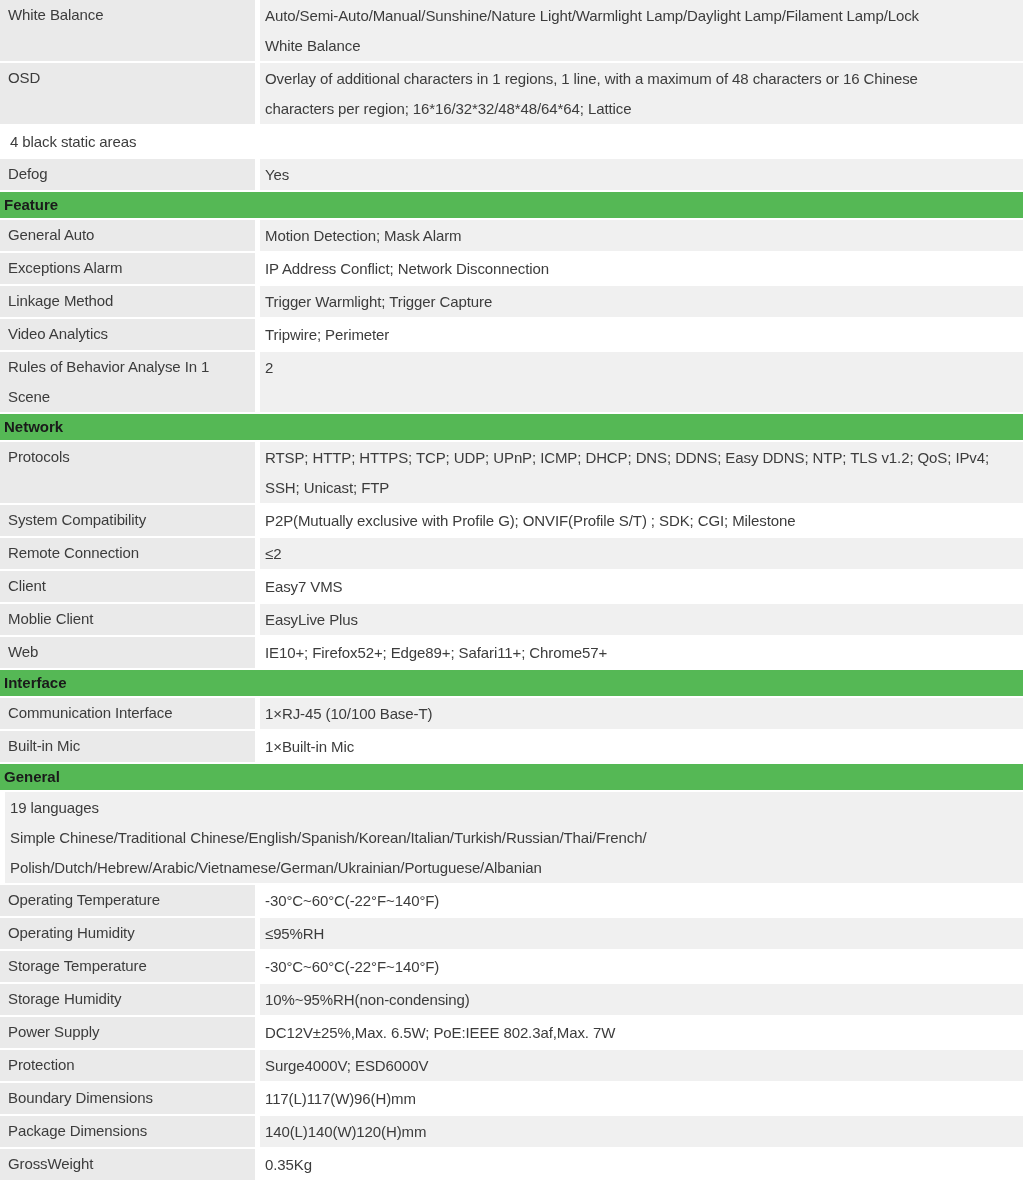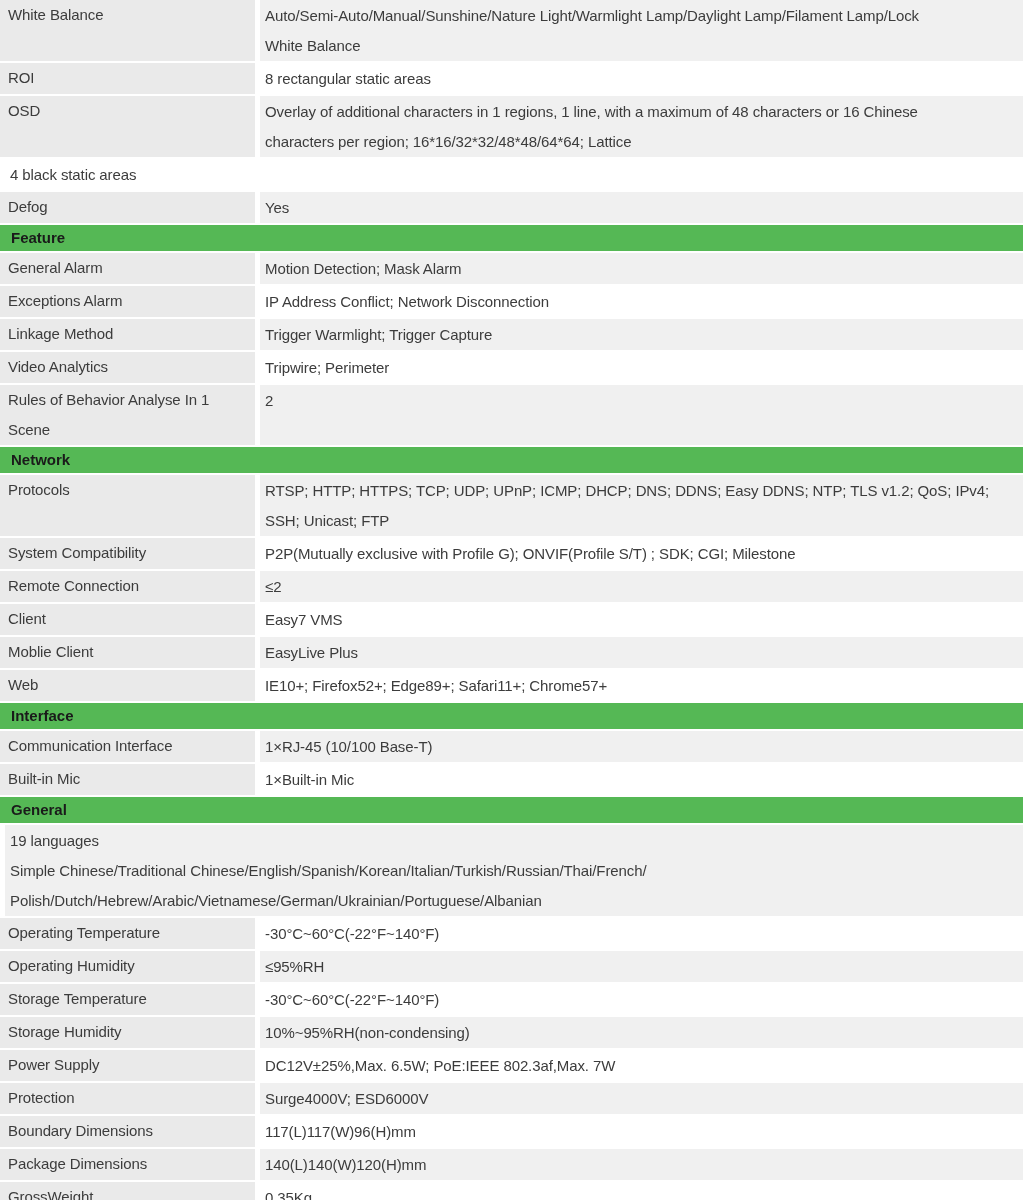--- a/index.html
+++ b/index.html
@@ -33,52 +33,48 @@
   }
   .row-value.shaded { background: var(--value-shaded-bg, #f0f0f0); }
   .section-header {
     height: 26px;
     line-height: 26px;
     margin-bottom: 2px;
     background: var(--header-bg, #55b855);
     color: var(--header-text, #1a1a1a);
     font-size: 15px;
     font-weight: 700;
-    padding-left: 11px;
+    padding-left: 4px;
     white-space: pre;
   }
 </style>
 </head>
 <body>
 
 <div class="page" id="spec-table">
     <div class="spec-row">
       <div class="cell row-label">White Balance</div>
       <div class="cell row-value shaded">Auto/Semi-Auto/Manual/Sunshine/Nature Light/Warmlight Lamp/Daylight Lamp/Filament Lamp/Lock
 White Balance</div>
-    </div>
-    <div class="spec-row">
-      <div class="cell row-label">ROI</div>
-      <div class="cell row-value">8 rectangular static areas</div>
     </div>
     <div class="spec-row">
       <div class="cell row-label">OSD</div>
       <div class="cell row-value shaded">Overlay of additional characters in 1 regions, 1 line, with a maximum of 48 characters or 16 Chinese
 characters per region; 16*16/32*32/48*48/64*64; Lattice</div>
     </div>
     <div class="spec-row">
       <div class="cell row-value">4 black static areas</div>
     </div>
     <div class="spec-row">
       <div class="cell row-label">Defog</div>
       <div class="cell row-value shaded">Yes</div>
     </div>
     <div class="section-header">Feature</div>
     <div class="spec-row">
-      <div class="cell row-label">General Alarm</div>
+      <div class="cell row-label">General Auto</div>
       <div class="cell row-value shaded">Motion Detection; Mask Alarm</div>
     </div>
     <div class="spec-row">
       <div class="cell row-label">Exceptions Alarm</div>
       <div class="cell row-value">IP Address Conflict; Network Disconnection</div>
     </div>
     <div class="spec-row">
       <div class="cell row-label">Linkage Method</div>
       <div class="cell row-value shaded">Trigger Warmlight; Trigger Capture</div>
     </div>

